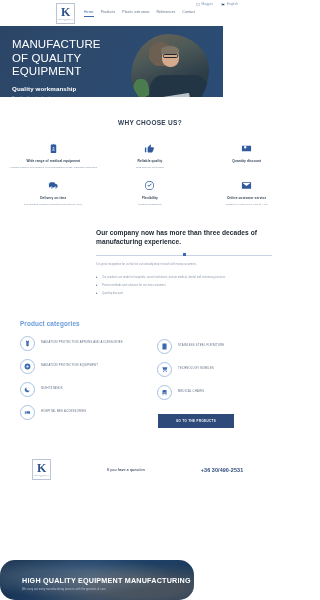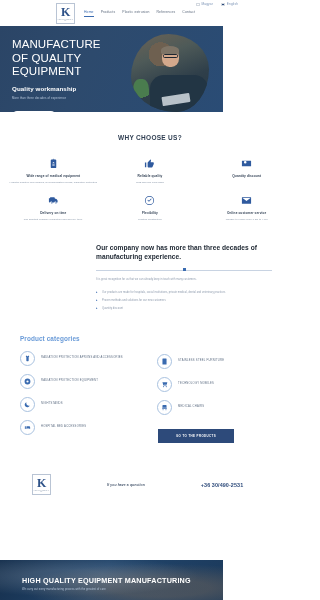--- a/index.html
+++ b/index.html
@@ -57,21 +57,21 @@
   .nav a {
     font-size:3.4px; color:#5e6b7e; text-decoration:none;
     letter-spacing:.15px; white-space:nowrap; padding-bottom:1.5px;
   }
   .nav a.active { color:#3a6bb0; border-bottom:.7px solid #3a6bb0; }
 
   
   .hero {
     position:relative;
     margin-top:4px;
-    width:223px; height:86px;
+    width:223px; height:71px;
     background:linear-gradient(115deg,#2b4566 0%,#2d4a6d 40%,#2a4c75 100%);
     overflow:hidden;
   }
   .hero-inner { padding:12px 0 0 12px; position:relative; z-index:3; width:120px; }
   .hero h1 {
     font-size:11.5px; font-weight:400; color:#ffffff;
     line-height:1.18; letter-spacing:.1px;
   }
   .hero h2 {
     font-size:6.2px; font-weight:bold; color:#ffffff;
@@ -225,23 +225,24 @@
   .contact .logo-box2 {
     width:19px; height:21px; border:.6px solid #b9c4d4;
     display:flex; flex-direction:column; align-items:center; justify-content:center;
   }
   .contact-q { font-size:3.4px; font-style:italic; color:#4a5a70; font-weight:bold; letter-spacing:.1px; }
   .contact-phone { font-size:5.4px; font-weight:bold; color:#2d4a7a; letter-spacing:.1px; }
 
   
   .banner {
     position:absolute; left:0; bottom:0;
-    width:223px; height:40px;
+    width:194px; height:40px;
     background:linear-gradient(120deg,#16304e 0%,#22456b 45%,#1b3a5c 100%);
     overflow:hidden;
+    border-radius:15px;
   }
   .banner:before {
     content:""; position:absolute; inset:0;
     background:
       radial-gradient(ellipse at 30% 40%, rgba(255,255,255,.14) 0 18%, transparent 60%),
       radial-gradient(ellipse at 72% 70%, rgba(150,120,90,.35) 0 22%, transparent 62%);
   }
   .banner h4 {
     position:relative; z-index:2;
     margin:16px 0 0 22px;

